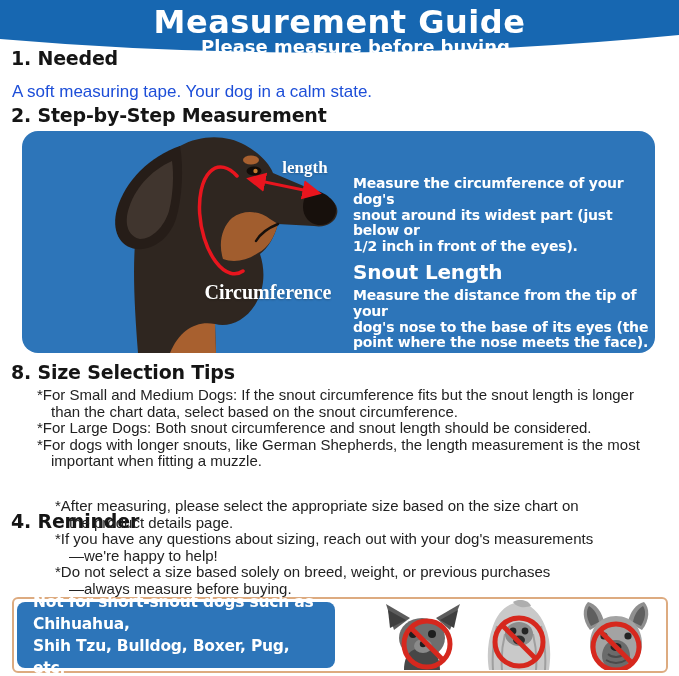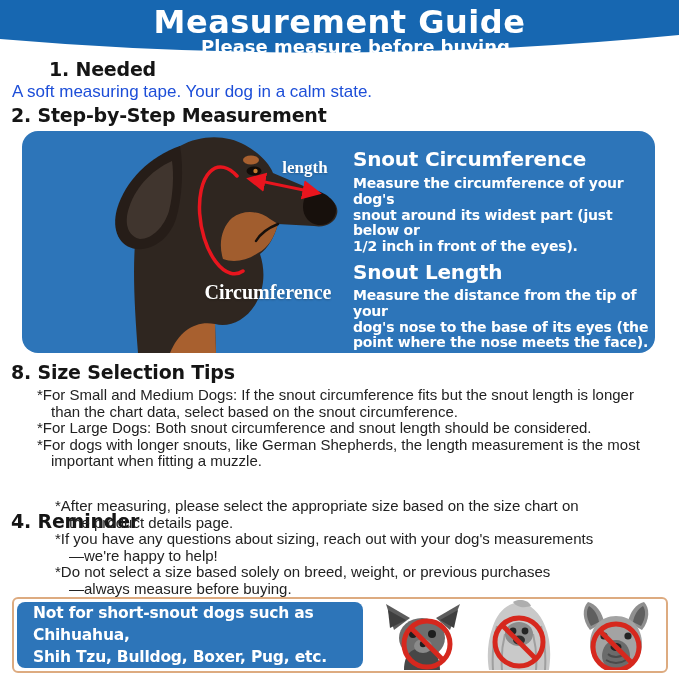--- a/index.html
+++ b/index.html
@@ -43,21 +43,21 @@
   .panel-p{
     position:absolute;left:331px;width:300px;font-family:"DejaVu Sans",sans-serif;font-weight:bold;
     font-size:14px;line-height:15.8px;color:#ffffff;white-space:pre-line;letter-spacing:-.2px;
   }
   
   .warn-box{
     position:absolute;top:597px;left:12px;width:652px;height:72px;
     border:2px solid #ddab80;border-radius:6px;background:#ffffff;
   }
   .warn-blue{
-    position:absolute;top:3px;left:3px;width:346px;height:66px;border-radius:8px;background:#2d75b9;
+    position:absolute;top:3px;left:3px;width:318px;height:66px;border-radius:8px;background:#2d75b9;
     display:flex;align-items:center;
   }
   .warn-text{
     padding:0 16px;color:#ffffff;font-family:"DejaVu Sans",sans-serif;font-weight:bold;
     font-size:15.5px;line-height:22px;white-space:pre-line;letter-spacing:-.2px;
   }
   .warn-dogs{position:absolute;top:1px;left:366px;width:282px;height:70px;display:flex;justify-content:space-between;}
   .warn-dogs svg{display:block;}
 </style>
 </head>
@@ -65,21 +65,21 @@
 
 <div class="frame">
 
   <div class="header-band"></div>
   <svg class="header-curve" viewBox="0 0 679 26" preserveAspectRatio="none">
     <path d="M0,0 L679,0 L679,1 Q340,34 0,5 Z" fill="#1767b1"></path>
   </svg>
   <div class="header-title">Measurement Guide</div>
   <div class="header-sub">Please measure before buying</div>
 
-  <div class="sec-h" style="top:58px;margin-left:38px;">1. Needed</div>
+  <div class="sec-h" style="top:47px;">1. Needed</div>
   <div class="sec-body" style="top:82px;">A soft measuring tape. Your dog in a calm state.</div>
 
   <div class="sec-h" style="top:104px;">2. Step-by-Step Measurement</div>
 
   <div class="panel">
 
     <svg class="dog-svg" width="330" height="222" viewBox="0 0 330 222">
       <path fill="#2f2620" d="M116,222 C112,170 110,128 115,94 C120,56 135,28 158,15 C180,3 205,4 223,14 C237,22 247,32 251,42 L298,62 C311,67 317,75 315,83 C313,92 303,97 292,95 L256,93 C252,107 246,117 238,123 C244,141 242,160 233,174 C223,190 206,197 193,193 L194,222 Z"></path>
       <path fill="#a8602f" d="M148,222 C157,199 175,189 193,193 L194,222 Z"></path>
       <path fill="#a8602f" opacity="0.95" d="M236,122 C225,130 211,132 201,128 C196,112 200,96 210,87 C222,78 238,80 248,88 L256,93 C252,107 246,117 236,122 Z"></path>
@@ -98,21 +98,20 @@
           <path d="M0,0 L10,5 L0,10 Z" fill="#e8151e"></path>
         </marker>
       </defs>
       <line x1="228" y1="48" x2="296" y2="62" stroke="#e8151e" stroke-width="3" marker-start="url(#ah)" marker-end="url(#ah)"></line>
       <path d="M215,45 A27,54 -10 1 0 221,140" fill="none" stroke="#e8151e" stroke-width="3.5" stroke-linecap="round"></path>
     </svg>
 
     <div class="diagram-label label-length">length</div>
     <div class="diagram-label label-circ">Circumference</div>
 
-    <div class="panel-h" style="top:16px;">Snout Circumference</div>
     <div class="panel-p" style="top:45px;">Measure the circumference of your dog's
 snout around its widest part (just below or
 1/2 inch in front of the eyes).</div>
     <div class="panel-h" style="top:129px;">Snout Length</div>
     <div class="panel-p" style="top:157px;">Measure the distance from the tip of your
 dog's nose to the base of its eyes (the
 point where the nose meets the face).</div>
   </div>
 
   <div class="sec-h" style="top:361px;">8. Size Selection Tips</div>

